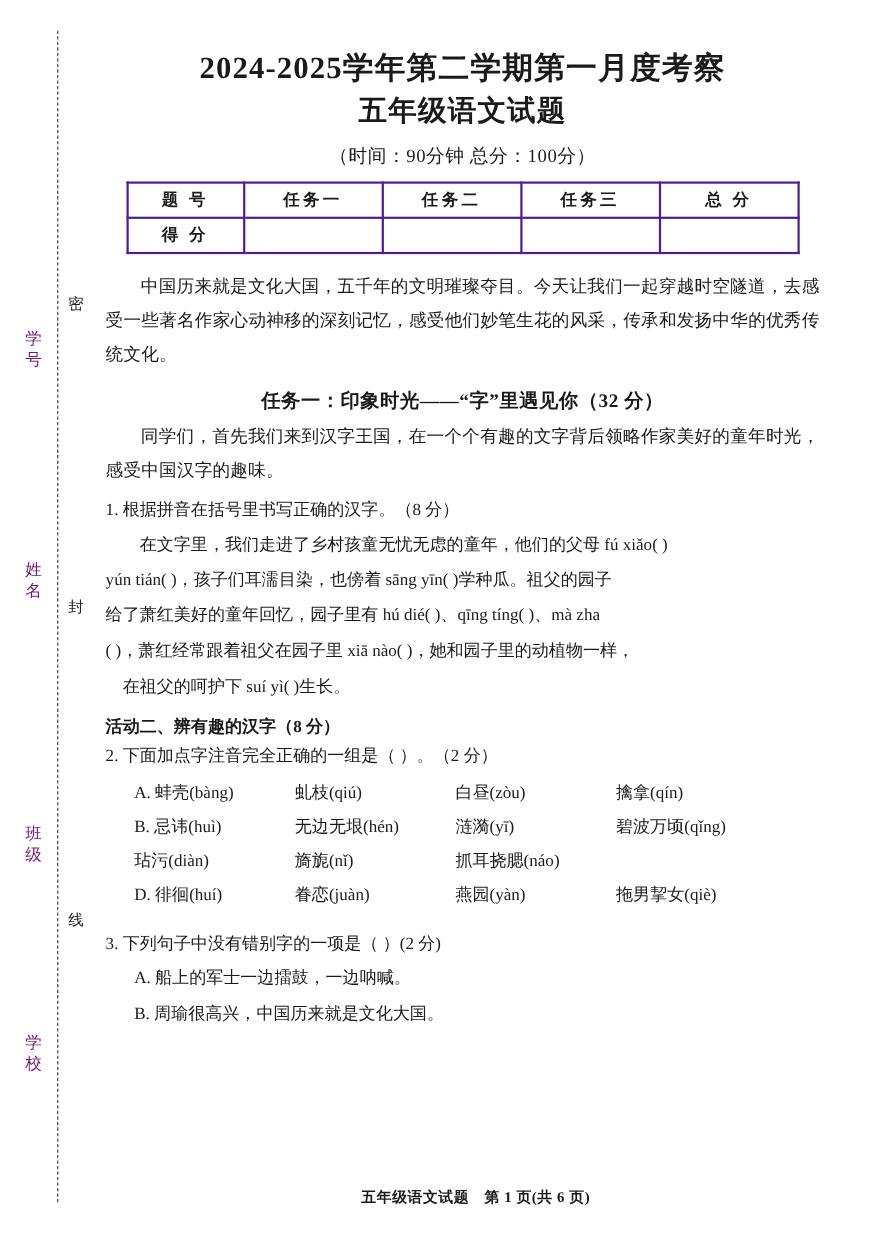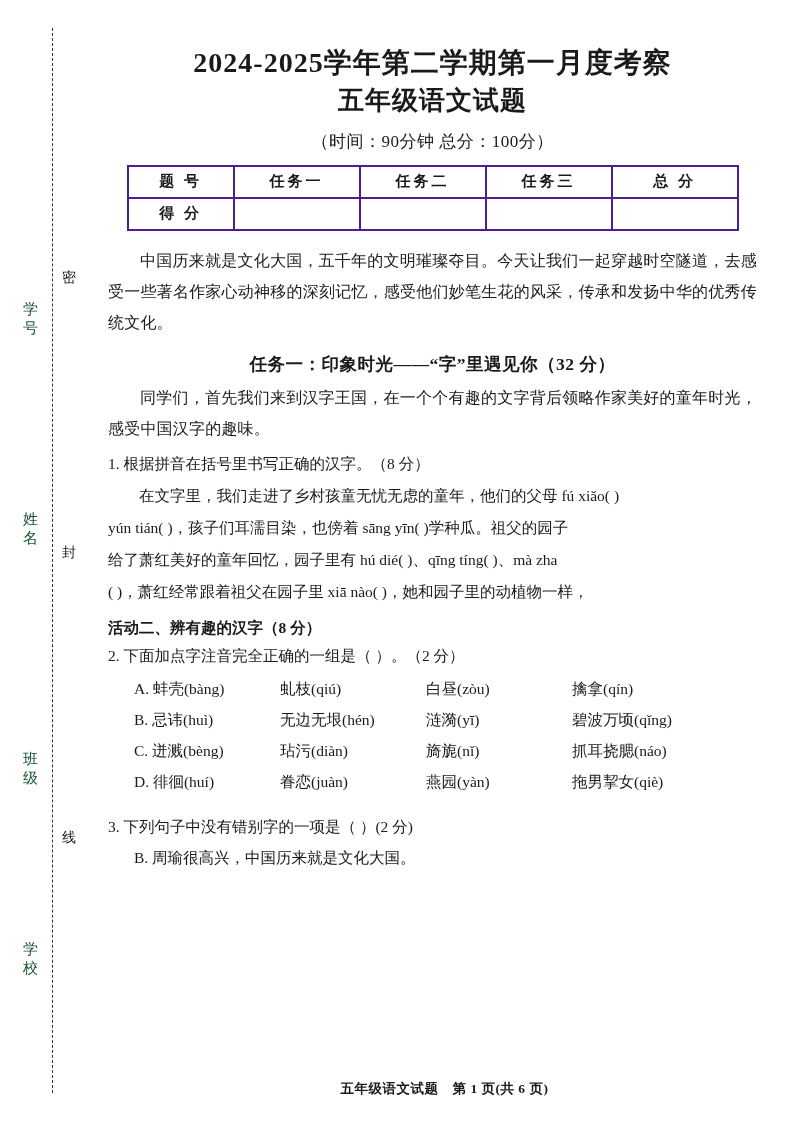--- a/index.html
+++ b/index.html
@@ -39,39 +39,39 @@
     border-left: 1px dashed #333;
   }
   .seal-field {
     position: absolute;
     left: 14px;
     width: 34px;
     text-align: center;
     font-size: 15px;
     letter-spacing: 1px;
     line-height: 1.25;
-    color: #14532d;
+    color: #701a75;
     font-family: "Liberation Serif", serif;
   }
   .seal-field .ch { display: block; }
   .seal-word {
     position: absolute;
     left: 58px;
     width: 22px;
     text-align: center;
     font-size: 14px;
     line-height: 1.2;
     color: #1a1a1a;
   }
   .seal-word .ch { display: block; }
 
   
   .content {
     position: absolute;
-    left: 96px;
+    left: 84px;
     top: 0;
     width: 697px;
     height: 1122px;
     box-sizing: border-box;
     padding: 44px 36px 4px 12px;
   }
   .title-main {
     font-family: "Liberation Serif", serif;
     font-weight: bold;
     font-size: 28px;
@@ -242,53 +242,54 @@
     <div class="section-title">任务一：印象时光——“字”里遇见你（32 分）</div>
 
     <div class="para">同学们，首先我们来到汉字王国，在一个个有趣的文字背后领略作家美好的童年时光，感受中国汉字的趣味。</div>
 
     <div class="q-line">1. 根据拼音在括号里书写正确的汉字。（8 分）</div>
 
     <div class="q-line" style="text-indent:2em;">在文字里，我们走进了乡村孩童无忧无虑的童年，他们的父母 fú xiǎo(        )</div>
     <div class="q-line">yún tián(        )，孩子们耳濡目染，也傍着 sāng yīn(        )学种瓜。祖父的园子</div>
     <div class="q-line">给了萧红美好的童年回忆，园子里有 hú dié(        )、qīng tíng(        )、mà zha</div>
     <div class="q-line">(        )，萧红经常跟着祖父在园子里 xiā nào(        )，她和园子里的动植物一样，</div>
+    <div class="q-line" style="text-indent:1em;">在祖父的呵护下 suí yì(        )生长。</div>
 
     <div class="activity">活动二、辨有趣的汉字（8 分）</div>
     <div class="q-line">2. 下面加点字注音完全正确的一组是（      ）。（2 分）</div>
 
     <div class="choices">
       <div class="choice-row">
         <div class="choice-cell">A. 蚌壳(bàng)</div>
         <div class="choice-cell">虬枝(qiú)</div>
         <div class="choice-cell">白昼(zòu)</div>
         <div class="choice-cell">擒拿(qín)</div>
       </div>
       <div class="choice-row">
         <div class="choice-cell">B. 忌讳(huì)</div>
         <div class="choice-cell">无边无垠(hén)</div>
         <div class="choice-cell">涟漪(yī)</div>
         <div class="choice-cell">碧波万顷(qǐng)</div>
       </div>
       <div class="choice-row">
-        <div class="choice-cell">C. 迸溅(bèng)</div>
         <div class="choice-cell">玷污(diàn)</div>
         <div class="choice-cell">旖旎(nǐ)</div>
         <div class="choice-cell">抓耳挠腮(náo)</div>
       </div>
       <div class="choice-row">
         <div class="choice-cell">D. 徘徊(huí)</div>
         <div class="choice-cell">眷恋(juàn)</div>
         <div class="choice-cell">燕园(yàn)</div>
         <div class="choice-cell">拖男挈女(qiè)</div>
       </div>
     </div>
 
     <div class="spacer-sm"></div>
 
     <div class="sub-q">3. 下列句子中没有错别字的一项是（      ）(2 分)</div>
+    <div class="sub-opt">A. 船上的军士一边擂鼓，一边呐喊。</div>
     <div class="sub-opt">B. 周瑜很高兴，中国历来就是文化大国。</div>
 
     <div class="footer">
       <span>五年级语文试题</span><span class="pg">第 1 页(共 6 页)</span>
     </div>
   </div>
 </div>
 
 </body></html>

